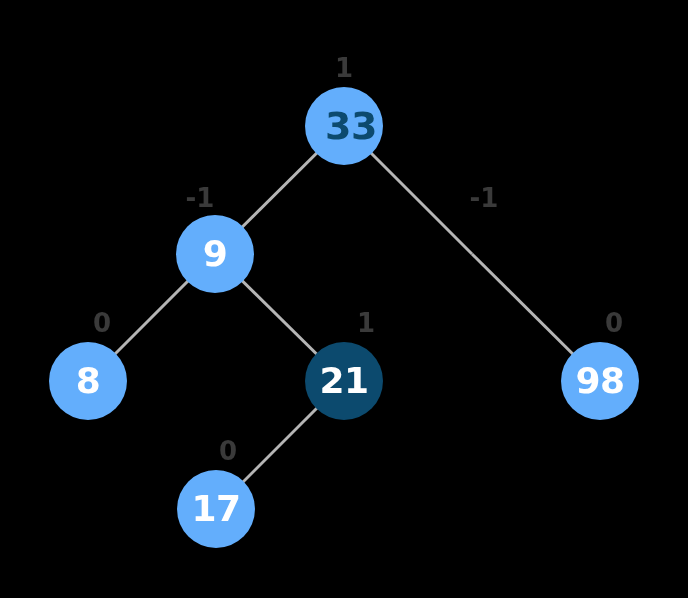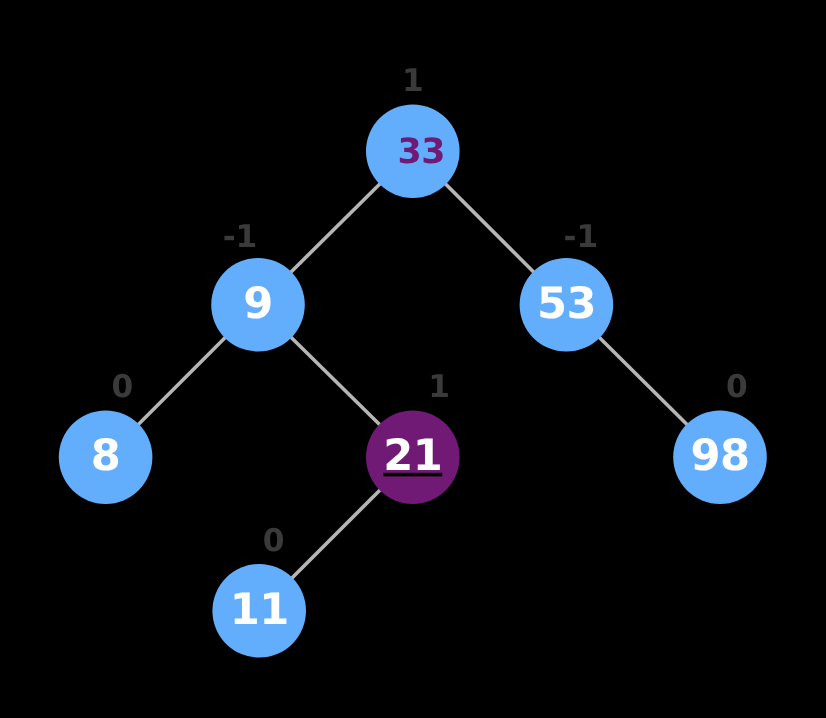--- a/index.html
+++ b/index.html
@@ -64,41 +64,38 @@
   <svg id="edge-layer" viewBox="0 0 688 598" width="688" height="598">
       <line x1="344" y1="126" x2="215" y2="254" stroke="#b5b5b5" stroke-width="3" stroke-linecap="butt"></line>
       <line x1="344" y1="126" x2="472" y2="254" stroke="#b5b5b5" stroke-width="3" stroke-linecap="butt"></line>
       <line x1="215" y1="254" x2="88" y2="381" stroke="#b5b5b5" stroke-width="3" stroke-linecap="butt"></line>
       <line x1="215" y1="254" x2="344" y2="381" stroke="#b5b5b5" stroke-width="3" stroke-linecap="butt"></line>
       <line x1="472" y1="254" x2="600" y2="381" stroke="#b5b5b5" stroke-width="3" stroke-linecap="butt"></line>
       <line x1="344" y1="381" x2="216" y2="509" stroke="#b5b5b5" stroke-width="3" stroke-linecap="butt"></line>
     </svg>
   <div id="node-layer">
       <div class="node" style="left: 305px; top: 87px; width: 78px; height: 78px; background: rgb(99, 174, 252);">
-        <span class="node-label" style="font-size: 29px; color: #701a75; margin-left: 14px;">33</span>
+        <span class="node-label" style="font-size: 38px; color: #0c4a6e; margin-left: 14px;">33</span>
       </div>
       <div class="balance" style="left: 344px; top: 68px; font-size: 26px; color: rgb(58, 58, 58);">1</div>
       <div class="node" style="left: 176px; top: 215px; width: 78px; height: 78px; background: rgb(99, 174, 252);">
         <span class="node-label" style="font-size: 36px; color: rgb(255, 255, 255);">9</span>
       </div>
       <div class="balance" style="left: 200px; top: 198px; font-size: 26px; color: rgb(58, 58, 58);">-1</div>
-      <div class="node" style="left: 433px; top: 215px; width: 78px; height: 78px; background: rgb(99, 174, 252);">
-        <span class="node-label" style="font-size: 36px; color: rgb(255, 255, 255);">53</span>
-      </div>
       <div class="balance" style="left: 484px; top: 198px; font-size: 26px; color: rgb(58, 58, 58);">-1</div>
       <div class="node" style="left: 49px; top: 342px; width: 78px; height: 78px; background: rgb(99, 174, 252);">
         <span class="node-label" style="font-size: 36px; color: rgb(255, 255, 255);">8</span>
       </div>
       <div class="balance" style="left: 102px; top: 323px; font-size: 26px; color: rgb(58, 58, 58);">0</div>
-      <div class="node" style="left: 305px; top: 342px; width: 78px; height: 78px; background: #701a75; text-decoration: underline;">
+      <div class="node" style="left: 305px; top: 342px; width: 78px; height: 78px; background: #0c4a6e;">
         <span class="node-label" style="font-size: 36px; color: rgb(255, 255, 255);">21</span>
       </div>
       <div class="balance" style="left: 366px; top: 323px; font-size: 26px; color: rgb(58, 58, 58);">1</div>
       <div class="node" style="left: 561px; top: 342px; width: 78px; height: 78px; background: rgb(99, 174, 252);">
         <span class="node-label" style="font-size: 36px; color: rgb(255, 255, 255);">98</span>
       </div>
       <div class="balance" style="left: 614px; top: 323px; font-size: 26px; color: rgb(58, 58, 58);">0</div>
       <div class="node" style="left: 177px; top: 470px; width: 78px; height: 78px; background: rgb(99, 174, 252);">
-        <span class="node-label" style="font-size: 36px; color: rgb(255, 255, 255);">11</span>
+        <span class="node-label" style="font-size: 36px; color: rgb(255, 255, 255);">17</span>
       </div>
       <div class="balance" style="left: 228px; top: 451px; font-size: 26px; color: rgb(58, 58, 58);">0</div>
     </div>
 </div>
 
 </body></html>

